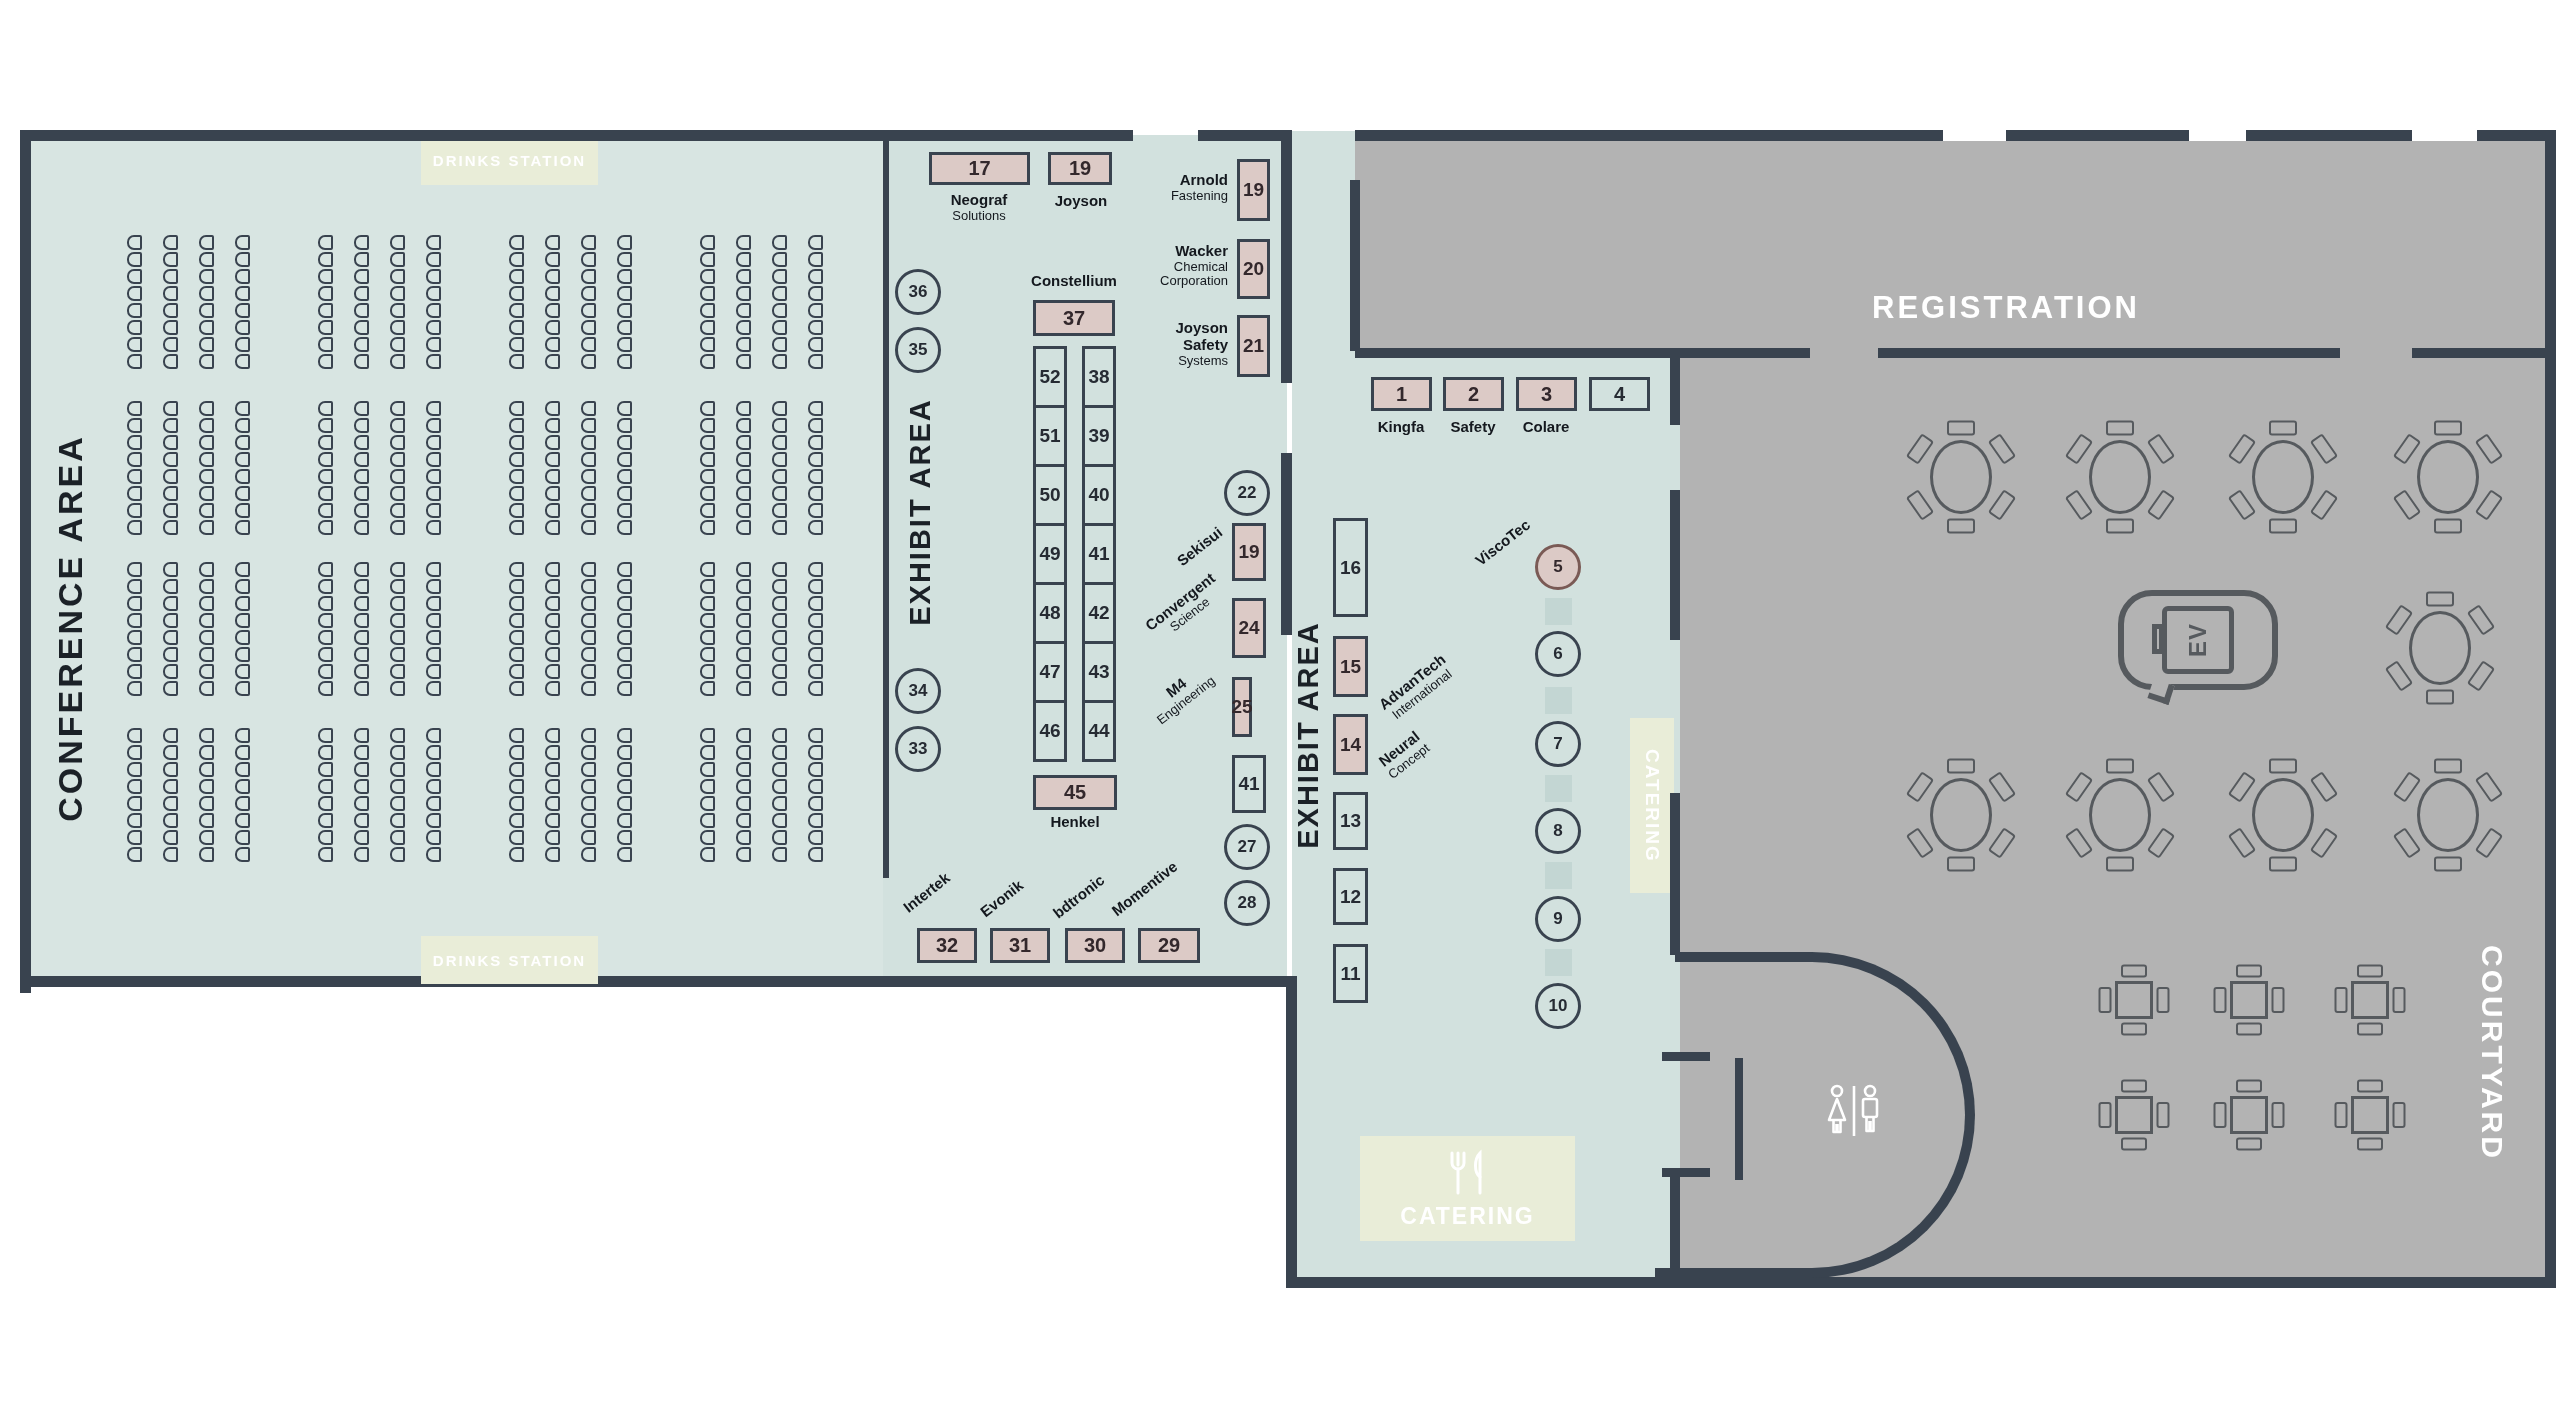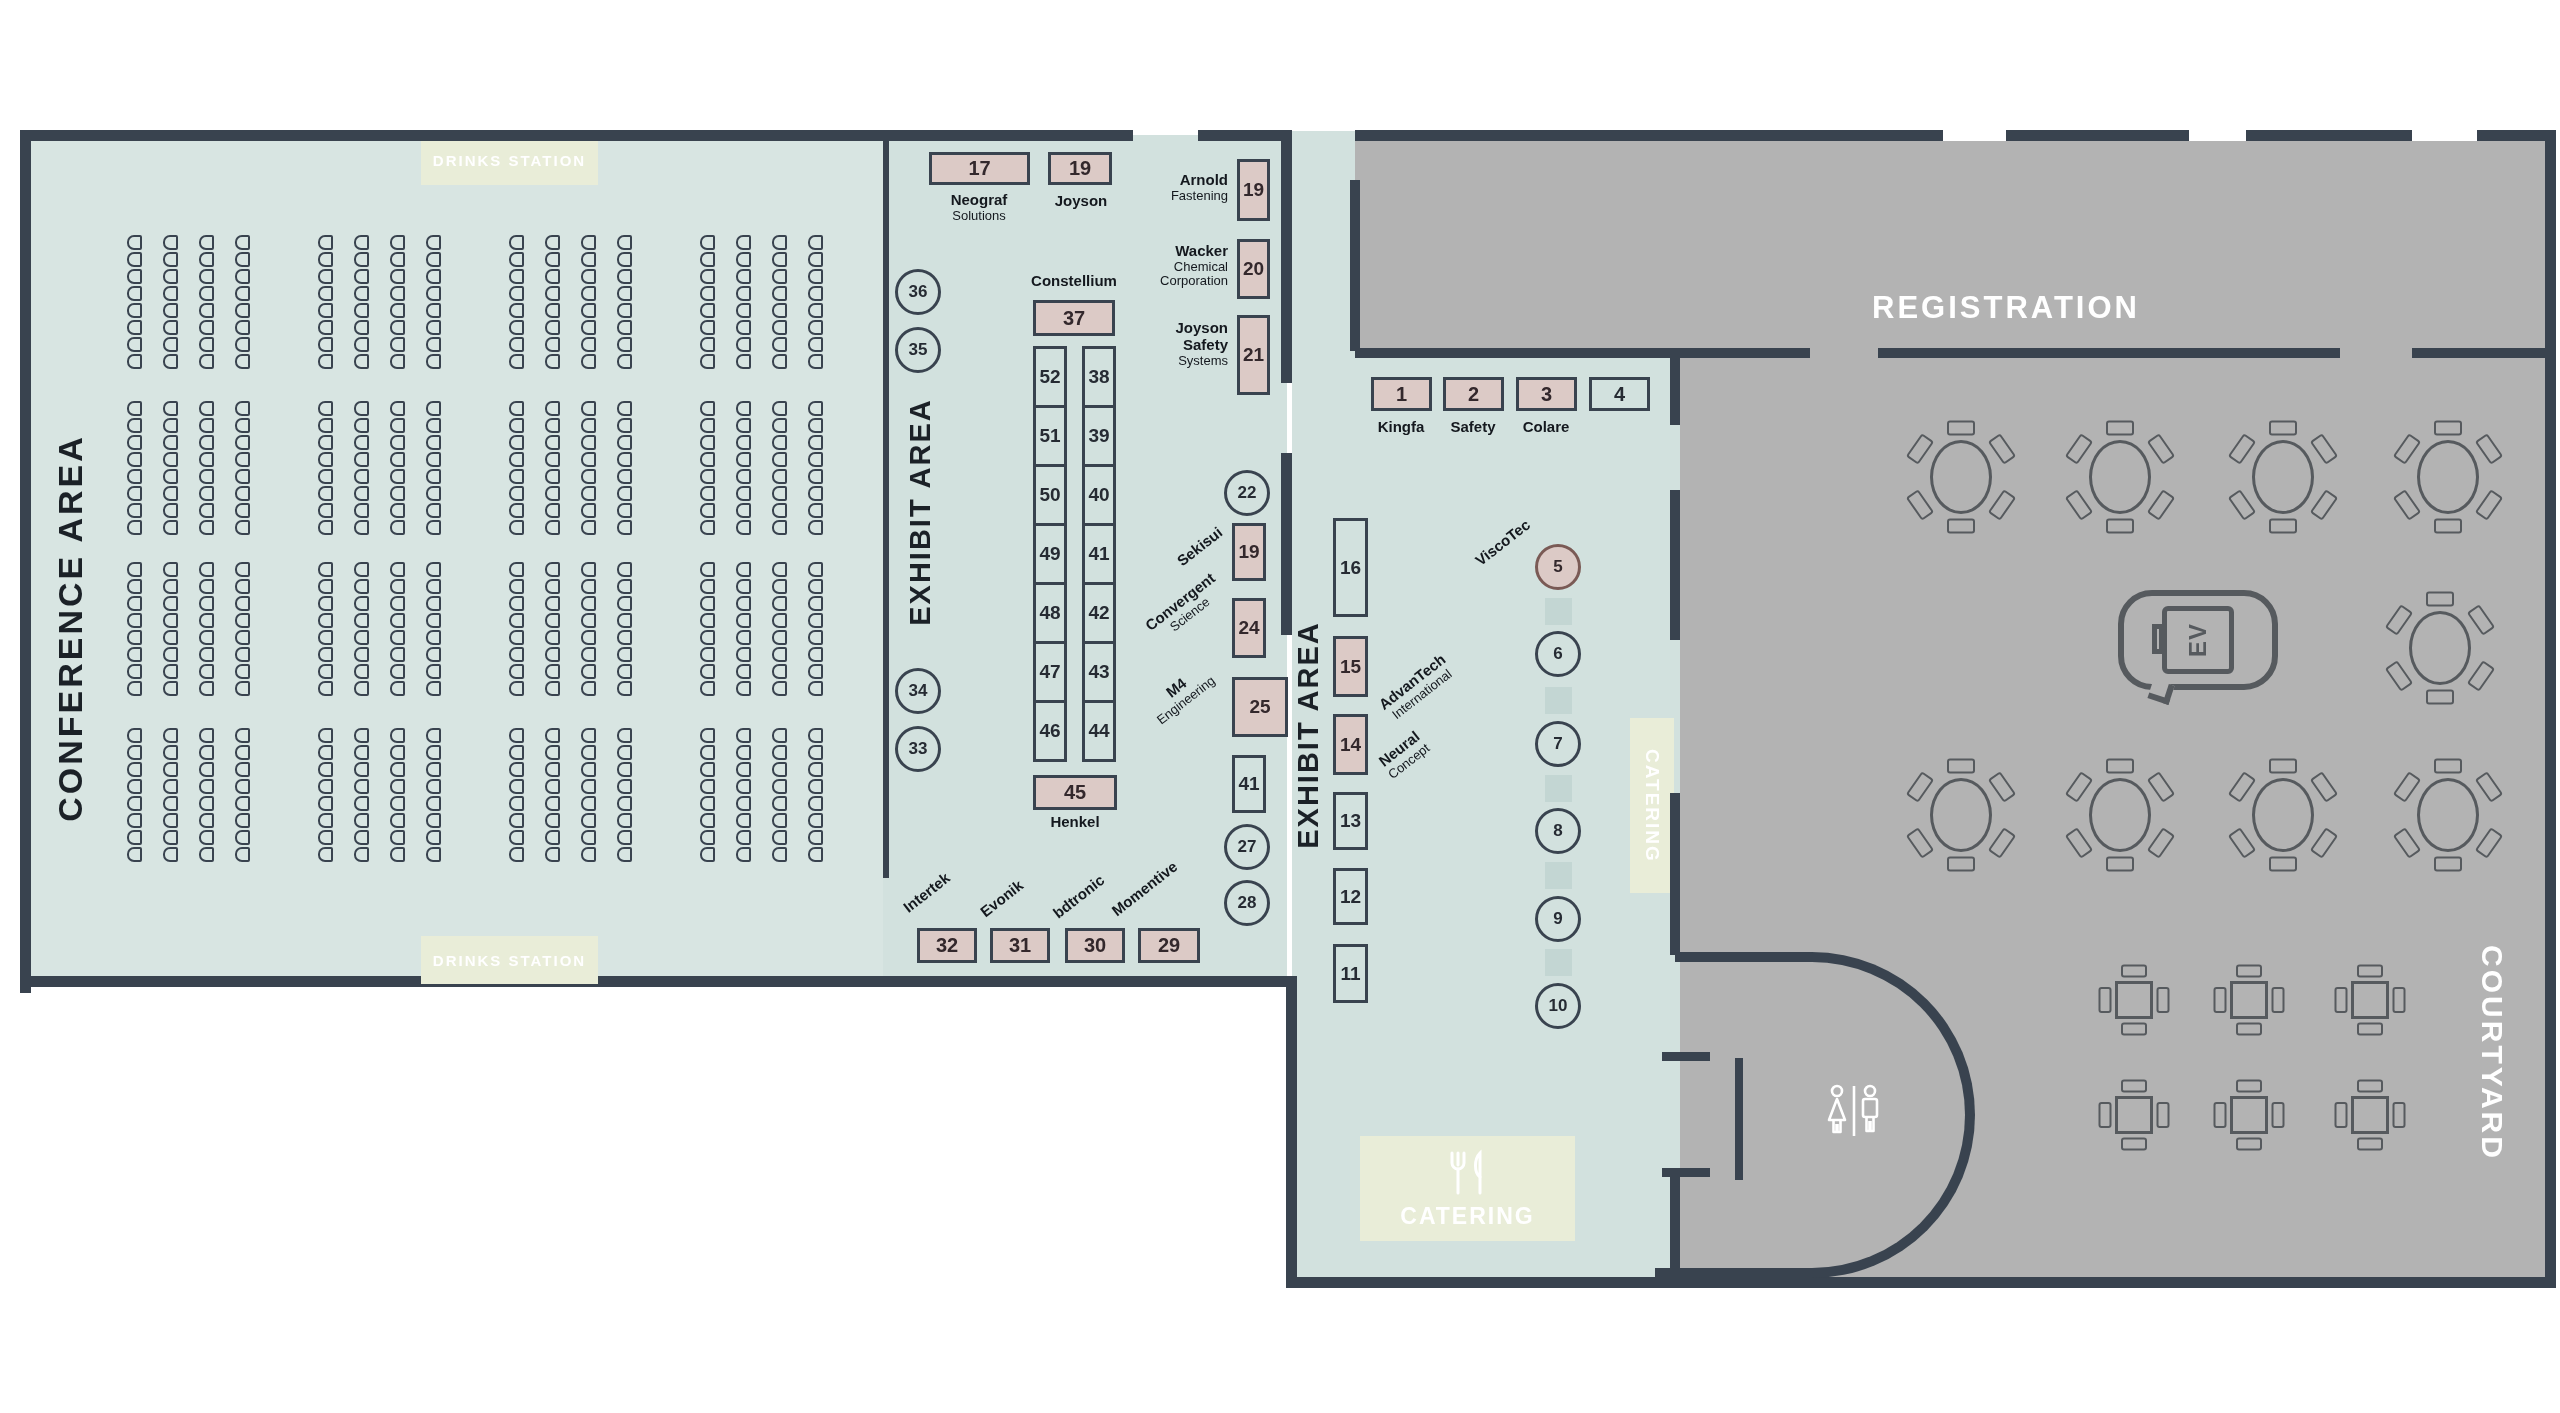--- a/index.html
+++ b/index.html
@@ -127,40 +127,40 @@
       <rect x="38" y="15" width="14" height="18" rx="2"></rect>
       <path d="M41.5 33 v14 h3 v-10"></path>
       <path d="M48.5 33 v14 h-3 v-10"></path>
     </svg>
   </div>
 
 <div class="booth occupied" style="left: 929px; top: 152px; width: 101px; height: 33px; font-size: 20px;">17</div>
     <div class="booth occupied" style="left: 1048px; top: 152px; width: 64px; height: 33px; font-size: 20px;">19</div>
     <div class="booth occupied" style="left: 1237px; top: 159px; width: 33px; height: 62px; font-size: 19px;">19</div>
     <div class="booth occupied" style="left: 1237px; top: 239px; width: 33px; height: 60px; font-size: 19px;">20</div>
-    <div class="booth occupied" style="left: 1237px; top: 315px; width: 33px; height: 80px; font-size: 19px;">21</div>
+    <div class="booth occupied" style="left: 1237px; top: 315px; width: 33px; height: 62px; font-size: 19px;">21</div>
     <div class="booth occupied" style="left: 1033px; top: 300px; width: 82px; height: 36px; font-size: 20px;">37</div>
     <div class="booth" style="left: 1033px; top: 346px; width: 34px; height: 62px; font-size: 19px;">52</div>
     <div class="booth" style="left: 1033px; top: 405px; width: 34px; height: 62px; font-size: 19px;">51</div>
     <div class="booth" style="left: 1033px; top: 464px; width: 34px; height: 62px; font-size: 19px;">50</div>
     <div class="booth" style="left: 1033px; top: 523px; width: 34px; height: 62px; font-size: 19px;">49</div>
     <div class="booth" style="left: 1033px; top: 582px; width: 34px; height: 62px; font-size: 19px;">48</div>
     <div class="booth" style="left: 1033px; top: 641px; width: 34px; height: 62px; font-size: 19px;">47</div>
     <div class="booth" style="left: 1033px; top: 700px; width: 34px; height: 62px; font-size: 19px;">46</div>
     <div class="booth" style="left: 1082px; top: 346px; width: 34px; height: 62px; font-size: 19px;">38</div>
     <div class="booth" style="left: 1082px; top: 405px; width: 34px; height: 62px; font-size: 19px;">39</div>
     <div class="booth" style="left: 1082px; top: 464px; width: 34px; height: 62px; font-size: 19px;">40</div>
     <div class="booth" style="left: 1082px; top: 523px; width: 34px; height: 62px; font-size: 19px;">41</div>
     <div class="booth" style="left: 1082px; top: 582px; width: 34px; height: 62px; font-size: 19px;">42</div>
     <div class="booth" style="left: 1082px; top: 641px; width: 34px; height: 62px; font-size: 19px;">43</div>
     <div class="booth" style="left: 1082px; top: 700px; width: 34px; height: 62px; font-size: 19px;">44</div>
     <div class="booth occupied" style="left: 1033px; top: 775px; width: 84px; height: 35px; font-size: 20px;">45</div>
     <div class="booth occupied" style="left: 1232px; top: 523px; width: 34px; height: 58px; font-size: 19px;">19</div>
     <div class="booth occupied" style="left: 1232px; top: 598px; width: 34px; height: 60px; font-size: 19px;">24</div>
-    <div class="booth occupied" style="left: 1232px; top: 677px; width: 56px; height: 60px; font-size: 19px;">25</div>
+    <div class="booth occupied" style="left: 1232px; top: 677px; width: 20px; height: 60px; font-size: 19px;">25</div>
     <div class="booth" style="left: 1232px; top: 755px; width: 34px; height: 58px; font-size: 19px;">41</div>
     <div class="booth occupied" style="left: 917px; top: 928px; width: 60px; height: 35px; font-size: 20px;">32</div>
     <div class="booth occupied" style="left: 990px; top: 928px; width: 60px; height: 35px; font-size: 20px;">31</div>
     <div class="booth occupied" style="left: 1065px; top: 928px; width: 60px; height: 35px; font-size: 20px;">30</div>
     <div class="booth occupied" style="left: 1138px; top: 928px; width: 62px; height: 35px; font-size: 20px;">29</div>
     <div class="booth occupied" style="left: 1371px; top: 377px; width: 61px; height: 34px; font-size: 20px;">1</div>
     <div class="booth occupied" style="left: 1443px; top: 377px; width: 61px; height: 34px; font-size: 20px;">2</div>
     <div class="booth occupied" style="left: 1516px; top: 377px; width: 61px; height: 34px; font-size: 20px;">3</div>
     <div class="booth" style="left: 1589px; top: 377px; width: 61px; height: 34px; font-size: 20px;">4</div>
     <div class="booth" style="left: 1333px; top: 518px; width: 35px; height: 99px; font-size: 19px;">16</div>

